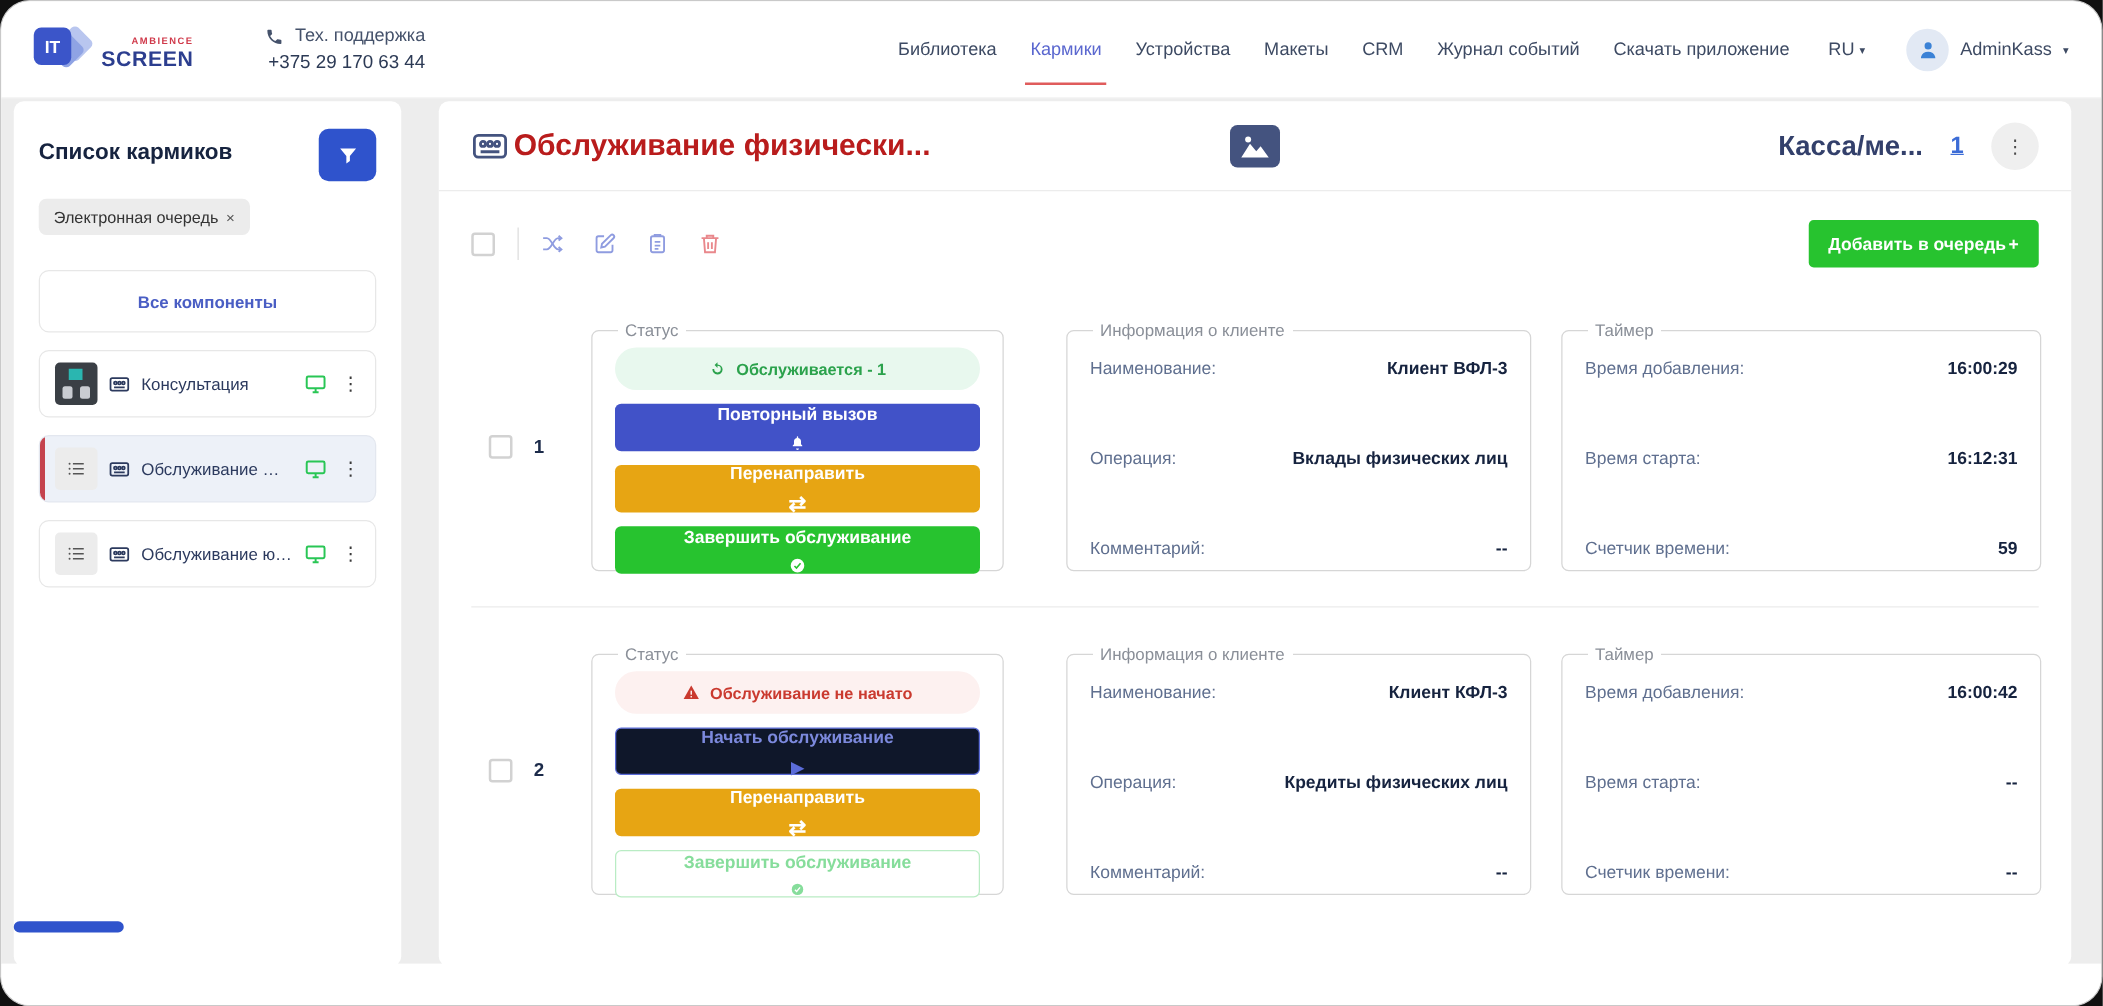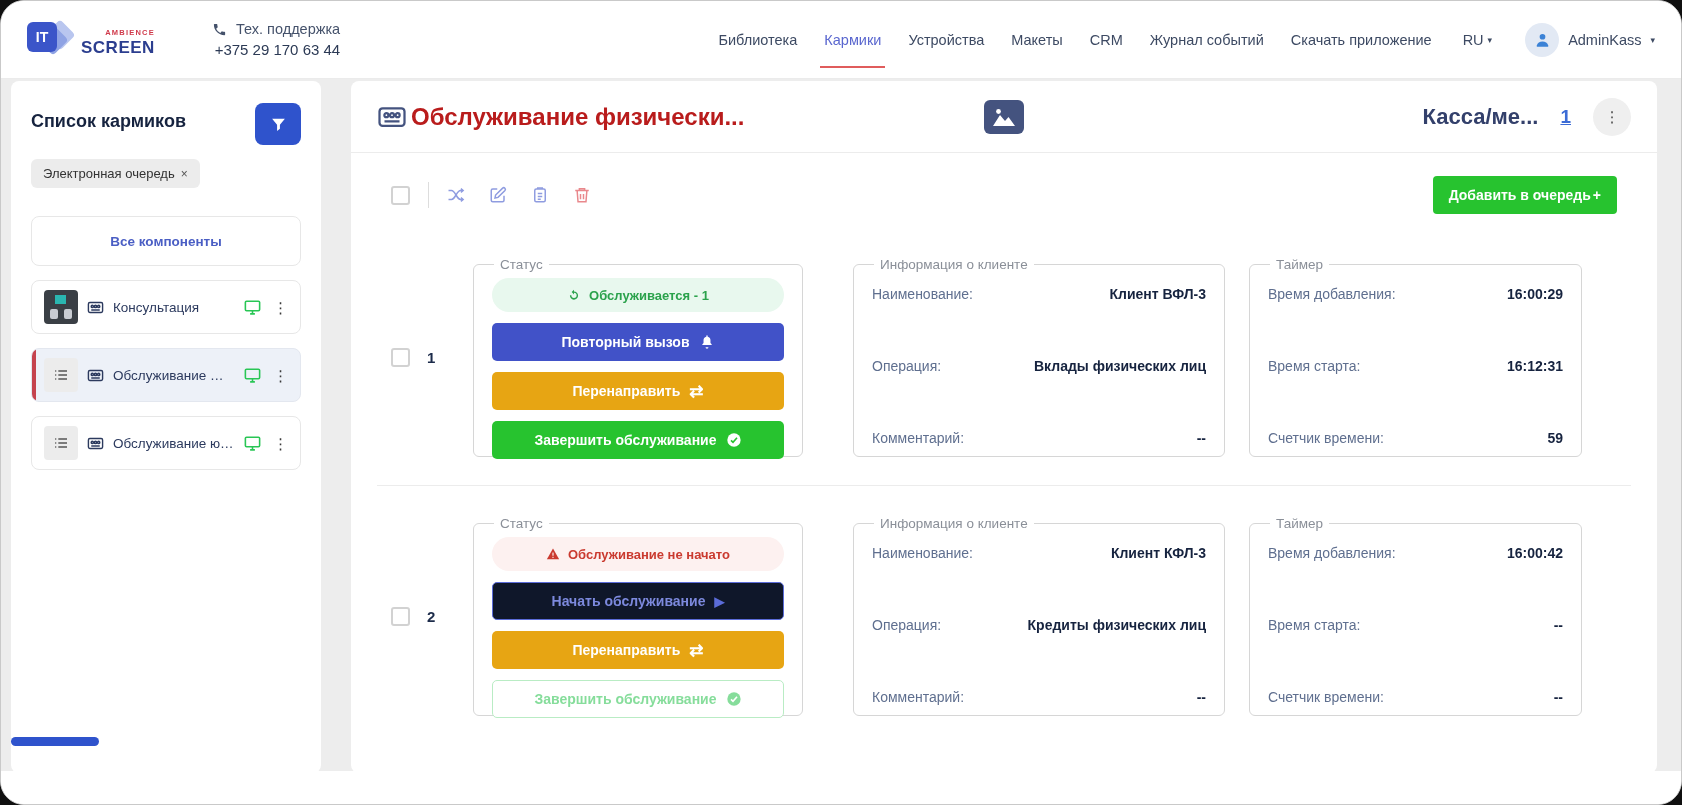--- a/index.html
+++ b/index.html
@@ -76,48 +76,48 @@
   .main-title { font-size:24px; font-weight:800; color:#b91c1c; margin-left:4px; }
   .imgbadge { position:absolute; left:50%; transform:translateX(-50%); width:40px; height:34px; background:#44537f; border-radius:6px;
     display:flex; align-items:center; justify-content:center; }
   .imgbadge svg { width:26px; height:22px; }
   .main-head-right { margin-left:auto; display:flex; align-items:center; gap:22px; }
   .cashdesk { font-size:22px; font-weight:800; color:#33406b; }
   .cash-count { font-size:19px; font-weight:bold; color:#3c6cd6; text-decoration:underline; cursor:pointer; }
   .dots-circle { width:38px; height:38px; border-radius:50%; background:#efefef; display:flex; align-items:center; justify-content:center;
     color:#4a4a4a; font-size:15px; cursor:pointer; }
 
-  .toolbar { height:84px; display:flex; align-items:center; padding:0 40px; }
+  .toolbar { height:84px; display:flex; align-items:center; padding:0 26px; }
   .cb { width:19px; height:19px; border:2px solid #d2d2d2; border-radius:3px; background:#fff; cursor:pointer; flex:none; }
   .tb-sep { width:1px; height:26px; background:#ddd; margin:0 18px; }
   .tb-icons { display:flex; align-items:center; gap:24px; }
   .tb-icons svg { width:18px; height:18px; cursor:pointer; }
   .ic-blue { color:#8f9ce0; }
   .ic-red { color:#e9888c; }
   .add-btn { margin-left:auto; background:#27c32f; color:#fff; border:none; border-radius:4px; font-weight:bold; font-size:14px;
     padding:11px 16px; cursor:pointer; display:flex; align-items:center; gap:2px; font-family:"Liberation Sans", sans-serif; }
 
   .rows { padding:0 26px; }
   .qrow { display:flex; align-items:center; padding:20px 0 26px; }
   .qrow + .qrow { border-top:1px solid #ececec; margin-top:2px; padding-top:30px; }
   .rowsel { display:flex; align-items:center; gap:17px; padding-left:14px; width:96px; flex:none; }
   .rownum { font-size:15px; font-weight:bold; color:#1c2b4a; }
 
   fieldset.fs { border:1px solid #d6d6d6; border-radius:6px; padding:6px 18px 16px; height:200px; }
   fieldset.fs legend { color:#8a8f98; font-size:13.5px; padding:0 6px; margin-left:2px; }
   .fs-status { width:330px; flex:none; }
   .fs-info { width:372px; flex:none; margin-left:50px; }
-  .fs-timer { width:333px; flex:none; margin-left:24px; }
+  .fs-timer { width:384px; flex:none; margin-left:24px; }
 
   .pill { height:34px; border-radius:17px; display:flex; align-items:center; justify-content:center; gap:8px; font-size:13px; font-weight:bold; }
   .pill svg { width:14px; height:14px; }
   .pill.success { background:#e8f8ee; color:#2ba24c; }
   .pill.danger  { background:#fdf1f0; color:#ca3a2f; }
   .abtn { width:100%; height:38px; margin-top:11px; border-radius:5px; border:none; font-size:14px; font-weight:bold; cursor:pointer;
-    display:flex; align-items:center; justify-content:center; gap:9px; font-family:"Liberation Sans", sans-serif; }
+    display:flex; align-items:center; justify-content:center; gap:9px; font-family:"Liberation Sans", sans-serif;flex-direction:column; }
   .abtn svg { width:16px; height:16px; }
   .btn-blue  { background:#4152c8; color:#fff; }
   .btn-amber { background:#e7a513; color:#fff; }
   .btn-green { background:#27c32f; color:#fff; }
   .btn-oblue  { background:#0f172a; border:1px solid #5b6cd9; color:#7c89dd; }
   .btn-ogreen { background:#fff; border:1px solid #b9ecc4; color:#86dd9b; }
   .play { font-size:13px; }
   .swap { font-size:17px; font-weight:bold; line-height:1; }
 
   .kv-col { display:flex; flex-direction:column; justify-content:space-between; height:168px; padding-top:8px; }

